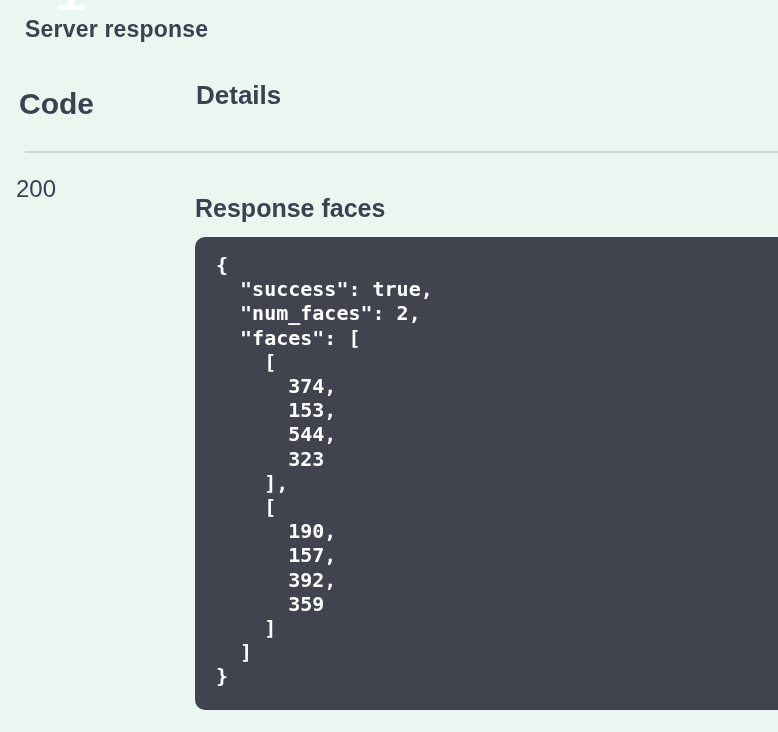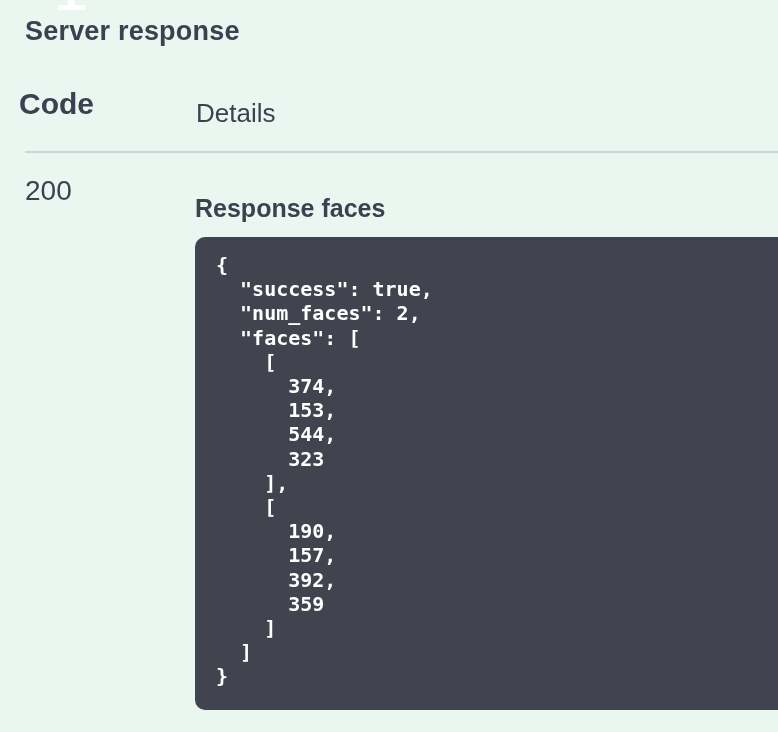--- a/index.html
+++ b/index.html
@@ -18,55 +18,55 @@
 
   
   .top-glyph { position: absolute; left: 58px; top: 0; width: 27px; height: 10px; }
   .top-glyph .stem { position: absolute; left: 10px; top: 0; width: 7px; height: 7px; background: #ffffff; }
   .top-glyph .base { position: absolute; left: 0; top: 5px; width: 27px; height: 5px; background: #ffffff; }
 
   .section-title {
     position: absolute;
     left: 25px;
     top: 16px;
-    font-size: 27px;
+    font-size: 23px;
     font-weight: 700;
     letter-spacing: 0.2px;
   }
 
   .col-header-code {
     position: absolute;
     left: 19px;
     top: 87px;
     font-size: 30px;
     font-weight: 700;
     text-align: center;
   }
   .col-header-details {
     position: absolute;
     left: 196px;
-    top: 98px;
+    top: 80px;
     font-size: 26px;
-    font-weight: 400;
+    font-weight: 700;
   }
 
   .header-divider {
     position: absolute;
     left: 25px;
     right: 0;
     top: 151px;
     height: 2px;
     background: #ccd6d4;
   }
 
   .status-code {
     position: absolute;
-    left: 25px;
+    left: 16px;
     top: 175px;
-    font-size: 28px;
+    font-size: 24px;
     font-weight: 400;
     text-align: right;
   }
 
   .response-body-label {
     position: absolute;
     left: 195px;
     top: 194px;
     font-size: 25px;
     font-weight: 700;

